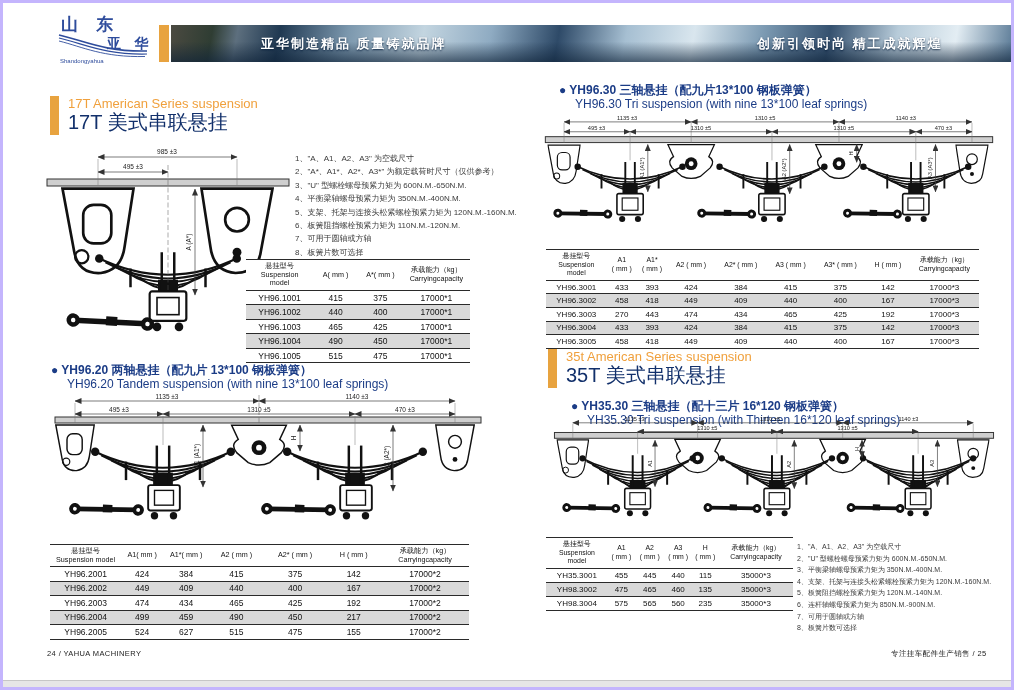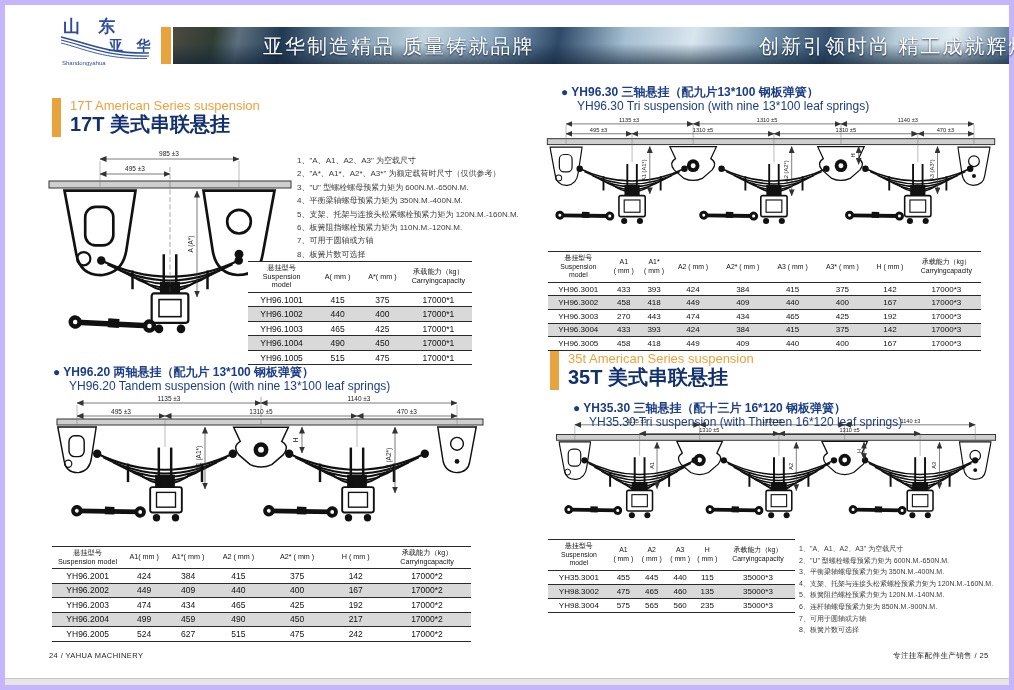--- a/index.html
+++ b/index.html
@@ -1,39 +1,39 @@
 <!DOCTYPE html>
 <html><head>
 <meta charset="utf-8">
 <style>
   html,body{margin:0;padding:0;}
   body{width:1014px;height:690px;position:relative;overflow:hidden;background:#fdfdfd;
        font-family:"Liberation Sans",sans-serif;color:#222;}
-  .page{position:absolute;inset:0;background:#fff;border:5px solid #c4b5fd;}
+  .page{position:absolute;inset:0;background:#fff;border:3px solid #c4b5fd;}
   .bottom-edge{position:absolute;left:0;right:0;bottom:0;height:6px;background:#e6e6e6;border-top:1px solid #c6c6c6;}
 
   
   .logo{position:absolute;left:50px;top:8px;}
   .lg-cn{font-family:"Liberation Serif",serif;font-weight:bold;fill:#2E4C9C;}
   .hdr-bar{position:absolute;left:156px;top:22px;width:10px;height:37px;background:#E8A33F;}
   .banner{position:absolute;left:168px;top:22px;right:0;height:37px;
     background:
       linear-gradient(to top, rgba(14,34,56,.65) 0%, rgba(14,34,56,0) 55%),
       linear-gradient(100deg,#4b4a41 0%,#2f3d33 5%,#5d6f7e 8%,#203952 13%,#7b97ad 21%,
         #c3d5e0 30%,#8fabc2 38%,#2e4a68 46%,#a6bfd2 54%,#d9e6ee 62%,#7e9cb4 70%,
         #35516f 78%,#b7cbd9 86%,#e3edf3 93%,#5a7a96 100%);}
-  .slogan{position:absolute;top:50%;transform:translateY(-50%);color:#fff;font-weight:normal;
-    font-size:20px;letter-spacing:2px;white-space:nowrap;text-shadow:0 1px 2px rgba(0,25,55,.85);}
+  .slogan{position:absolute;top:50%;transform:translateY(-50%);color:#fff;font-weight:bold;
+    font-size:13px;letter-spacing:2px;white-space:nowrap;text-shadow:0 1px 2px rgba(0,25,55,.85);}
   .slogan.l{left:90px;} .slogan.r{left:586px;}
 
   
   .sec{position:absolute;display:flex;gap:9px;}
   .sec .bar{width:9px;height:39px;background:#E8A33F;}
   .sec-en{color:#F0A03C;font-size:13px;line-height:15px;}
-  .sec-cn{color:#12306B;font-size:20px;font-weight:bold;line-height:23px;}
+  .sec-cn{color:#12306B;font-size:20px;font-weight:normal;line-height:23px;}
   .sub{position:absolute;}
   .sub-cn{color:#1B3C86;font-size:12px;font-weight:bold;line-height:14px;white-space:nowrap;}
   .sub-en{color:#1B3C86;font-size:12px;margin-left:16px;white-space:nowrap;}
 
   
   .notes{position:absolute;color:#3a3a3a;}
   .notes .note{font-size:8px;line-height:13.4px;white-space:nowrap;}
   .notes.small .note{font-size:7px;line-height:11.6px;}
 
   
@@ -345,21 +345,21 @@
           <td>450</td>
           <td>217</td>
           <td>17000*2</td>
         </tr>
         <tr>
           <td>YH96.2005</td>
           <td>524</td>
           <td>627</td>
           <td>515</td>
           <td>475</td>
-          <td>242</td>
+          <td>155</td>
           <td>17000*2</td>
         </tr>
       </tbody>
     </table>
 
   <div class="footer l">24 / YAHUA MACHINERY</div>
 
   <div class="sub" style="left:556px;top:80px;">
     <div class="sub-cn">● YH96.30 三轴悬挂（配九片13*100 钢板弹簧）</div>
     <div class="sub-en">YH96.30 Tri suspension (with nine 13*100 leaf springs)</div>

